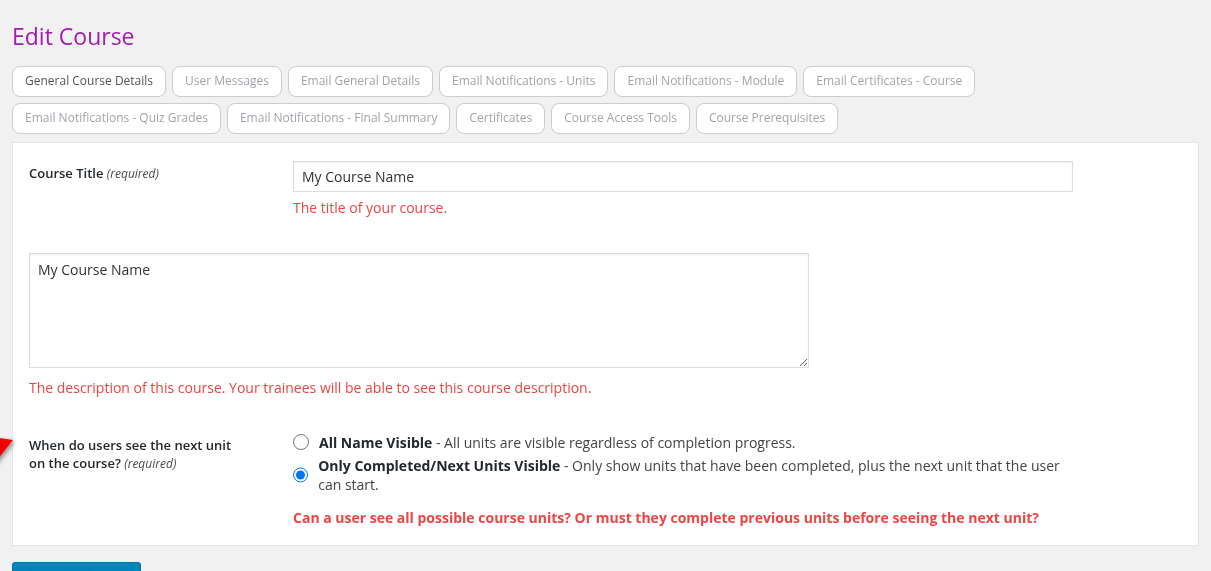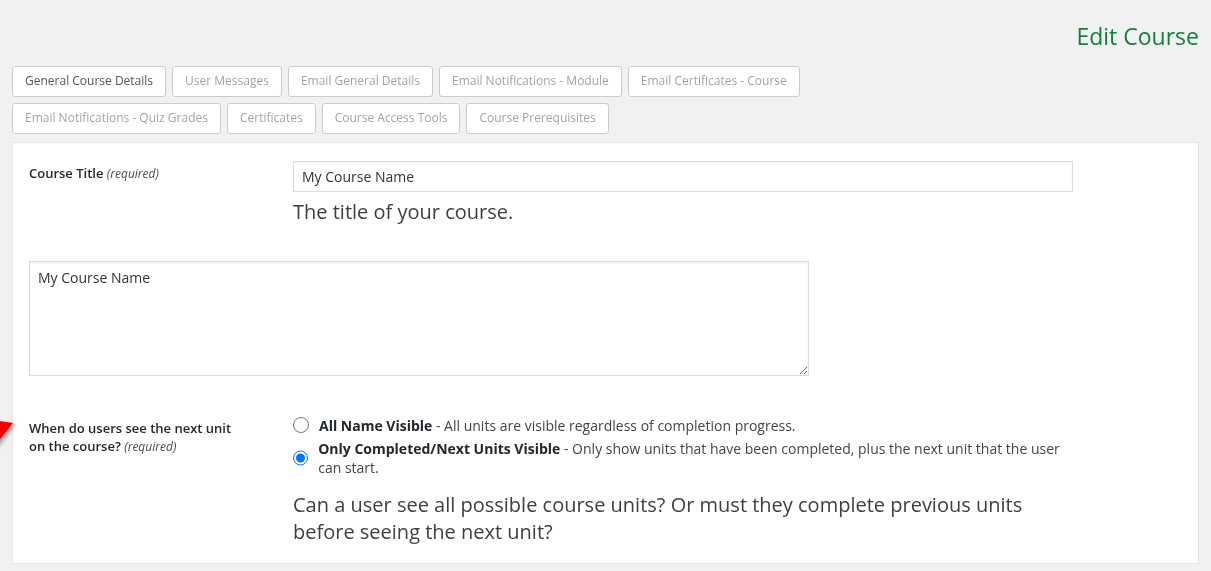--- a/index.html
+++ b/index.html
@@ -7,34 +7,33 @@
       font-family: "Open Sans", -apple-system, BlinkMacSystemFont, "Segoe UI", Roboto, sans-serif;
       background: #f1f1f1;
       color: #444;
       font-size: 13px;
       padding: 12px;
       width: 1211px;
     }
     .page-title {
       font-size: 23px;
       font-weight: 400;
-      color: #15803d;
+      color: #a21caf;
       margin: 8px 0 14px 0;
-      text-align: right;
     }
     .tabs-wrapper {
       display: flex;
       flex-wrap: wrap;
       gap: 6px;
       margin-bottom: 0;
     }
     .tab {
       background: #fff;
       border: 1px solid #ccc;
-      border-radius: 3px;
+      border-radius: 8px;
       padding: 6px 12px;
       font-size: 12px;
       color: #a0a5aa;
       cursor: pointer;
       line-height: 1.4;
     }
     .tab.active {
       color: #555;
       border-color: #ccc;
     }
@@ -89,22 +88,22 @@
       border: 1px solid #ddd;
       font-size: 14px;
       color: #333;
       resize: both;
       box-shadow: inset 0 1px 2px rgba(0,0,0,.07);
       background: #fff;
       font-family: inherit;
     }
     .help-text {
       margin-top: 6px;
-      font-size: 20px;
-      color: #404040;
+      font-size: 14px;
+      color: #ef4444;
     }
     .radio-row {
       display: flex;
       align-items: center;
       gap: 10px;
       margin-bottom: 4px;
       font-size: 14px;
       color: #444;
     }
     .radio-row input[type="radio"] {
@@ -140,25 +139,27 @@
 <body>
 
 
 
 <h1 class="page-title">Edit Course</h1>
 
 <div class="tabs-wrapper">
   <div class="tab active">General Course Details</div>
   <div class="tab">User Messages</div>
   <div class="tab">Email General Details</div>
+  <div class="tab">Email Notifications - Units</div>
   <div class="tab">Email Notifications - Module</div>
   <div class="tab">Email Certificates - Course</div>
 </div>
 <div class="tabs-wrapper" style="margin-top:6px;">
   <div class="tab">Email Notifications - Quiz Grades</div>
+  <div class="tab">Email Notifications - Final Summary</div>
   <div class="tab">Certificates</div>
   <div class="tab">Course Access Tools</div>
   <div class="tab">Course Prerequisites</div>
 </div>
 
 <div class="form-panel">
 
   <div class="form-row">
     <div class="form-label-col">
       <span class="form-label">
@@ -168,20 +169,21 @@
     </div>
     <div class="form-field-col">
       <input type="text" class="text-input" value="My Course Name" style="">
       <div class="help-text">The title of your course.</div>
     </div>
   </div>
 
   <div class="form-row">
     <div class="form-field-col">
       <textarea class="textarea-input" style="">My Course Name</textarea>
+      <div class="help-text">The description of this course. Your trainees will be able to see this course description.</div>
     </div>
   </div>
 
   <div class="form-row radio-section">
     <svg class="arrow-svg" width="160" height="80">
       <defs>
         <linearGradient id="arrGrad" x1="0%" y1="100%" x2="100%" y2="0%">
           <stop offset="0%" stop-color="#8b0000"></stop>
           <stop offset="100%" stop-color="#ff0000"></stop>
         </linearGradient>
@@ -203,21 +205,21 @@
         <span class="radio-label">
           <strong>All Name Visible</strong><span> - All units are visible regardless of completion progress.</span>
         </span>
       </div>
       <div class="radio-row">
         <input type="radio" name="unitvis" checked="" style="">
         <span class="radio-label">
           <strong>Only Completed/Next Units Visible</strong><span> - Only show units that have been completed, plus the next unit that the user can start.</span>
         </span>
       </div>
-      <div class="help-text" style="margin-top:14px;">Can a user see all possible course units? Or must they complete previous units before seeing the next unit?</div>
+      <div class="help-text" style="margin-top:14px;font-weight:bold;">Can a user see all possible course units? Or must they complete previous units before seeing the next unit?</div>
     </div>
   </div>
 
 </div>
 
 <button class="save-button">Save ALL Details</button>
 
 
 
 

